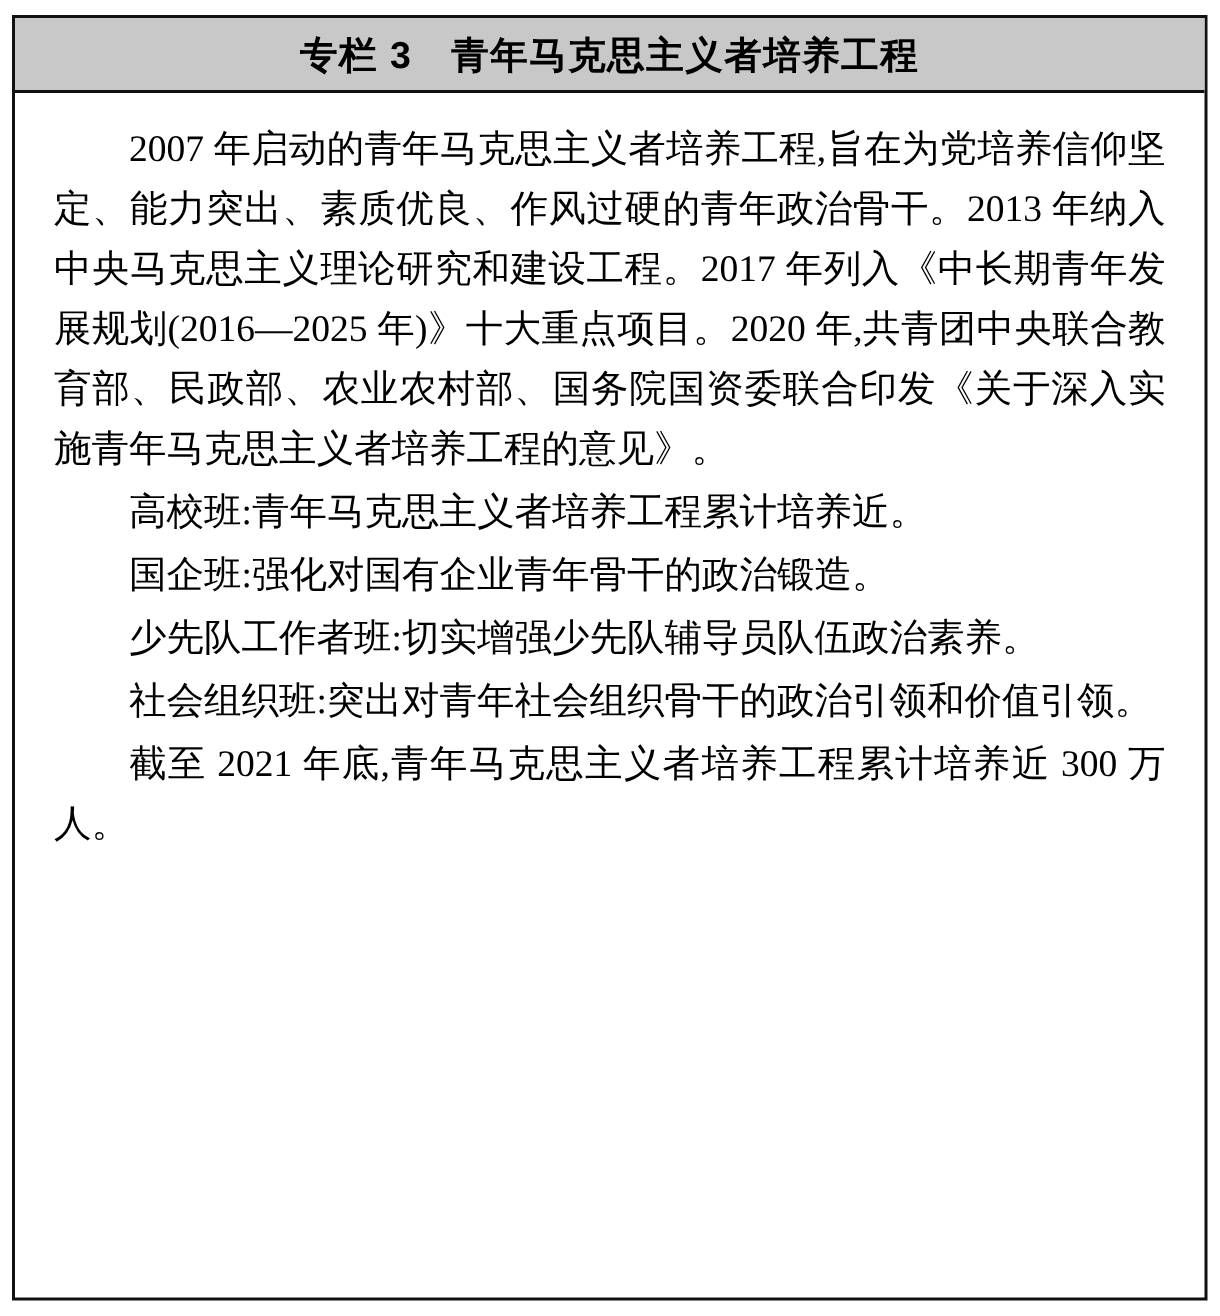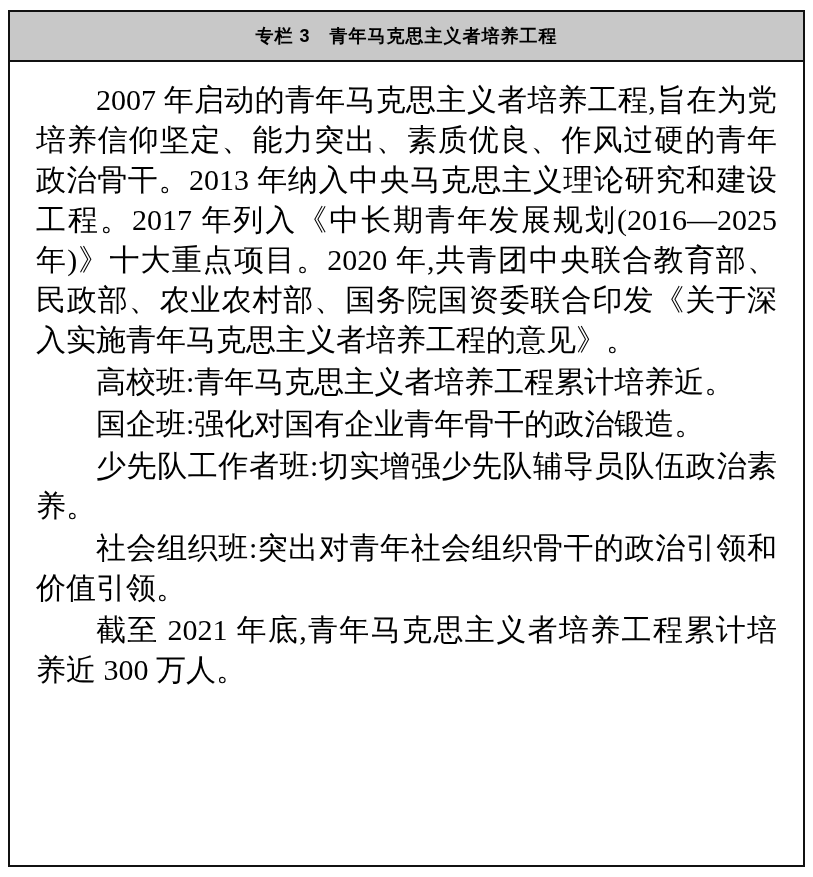--- a/index.html
+++ b/index.html
@@ -25,34 +25,34 @@
   }
   .title-bar {
     height: 48px;
     background: #c8c8c8;
     border-bottom: 2px solid #111111;
     display: flex;
     align-items: center;
     justify-content: center;
   }
   .title-text {
-    font-size: 18px;
+    font-size: 25px;
     font-weight: bold;
     letter-spacing: 1px;
     color: #000000;
     font-family: "Liberation Sans", "DejaVu Sans", sans-serif;
     white-space: pre;
   }
   .content {
     padding: 18px 26px 10px 26px;
     box-sizing: border-box;
   }
   p {
     margin: 0 0 2px 0;
-    font-size: 30px;
+    font-size: 25px;
     line-height: 40px;
     color: #000000;
     text-align: justify;
     text-justify: inter-ideograph;
     text-indent: 2em;
     font-family: "Liberation Serif", "DejaVu Serif", serif;
   }
   p.last {
     margin-bottom: 16px;
   }

